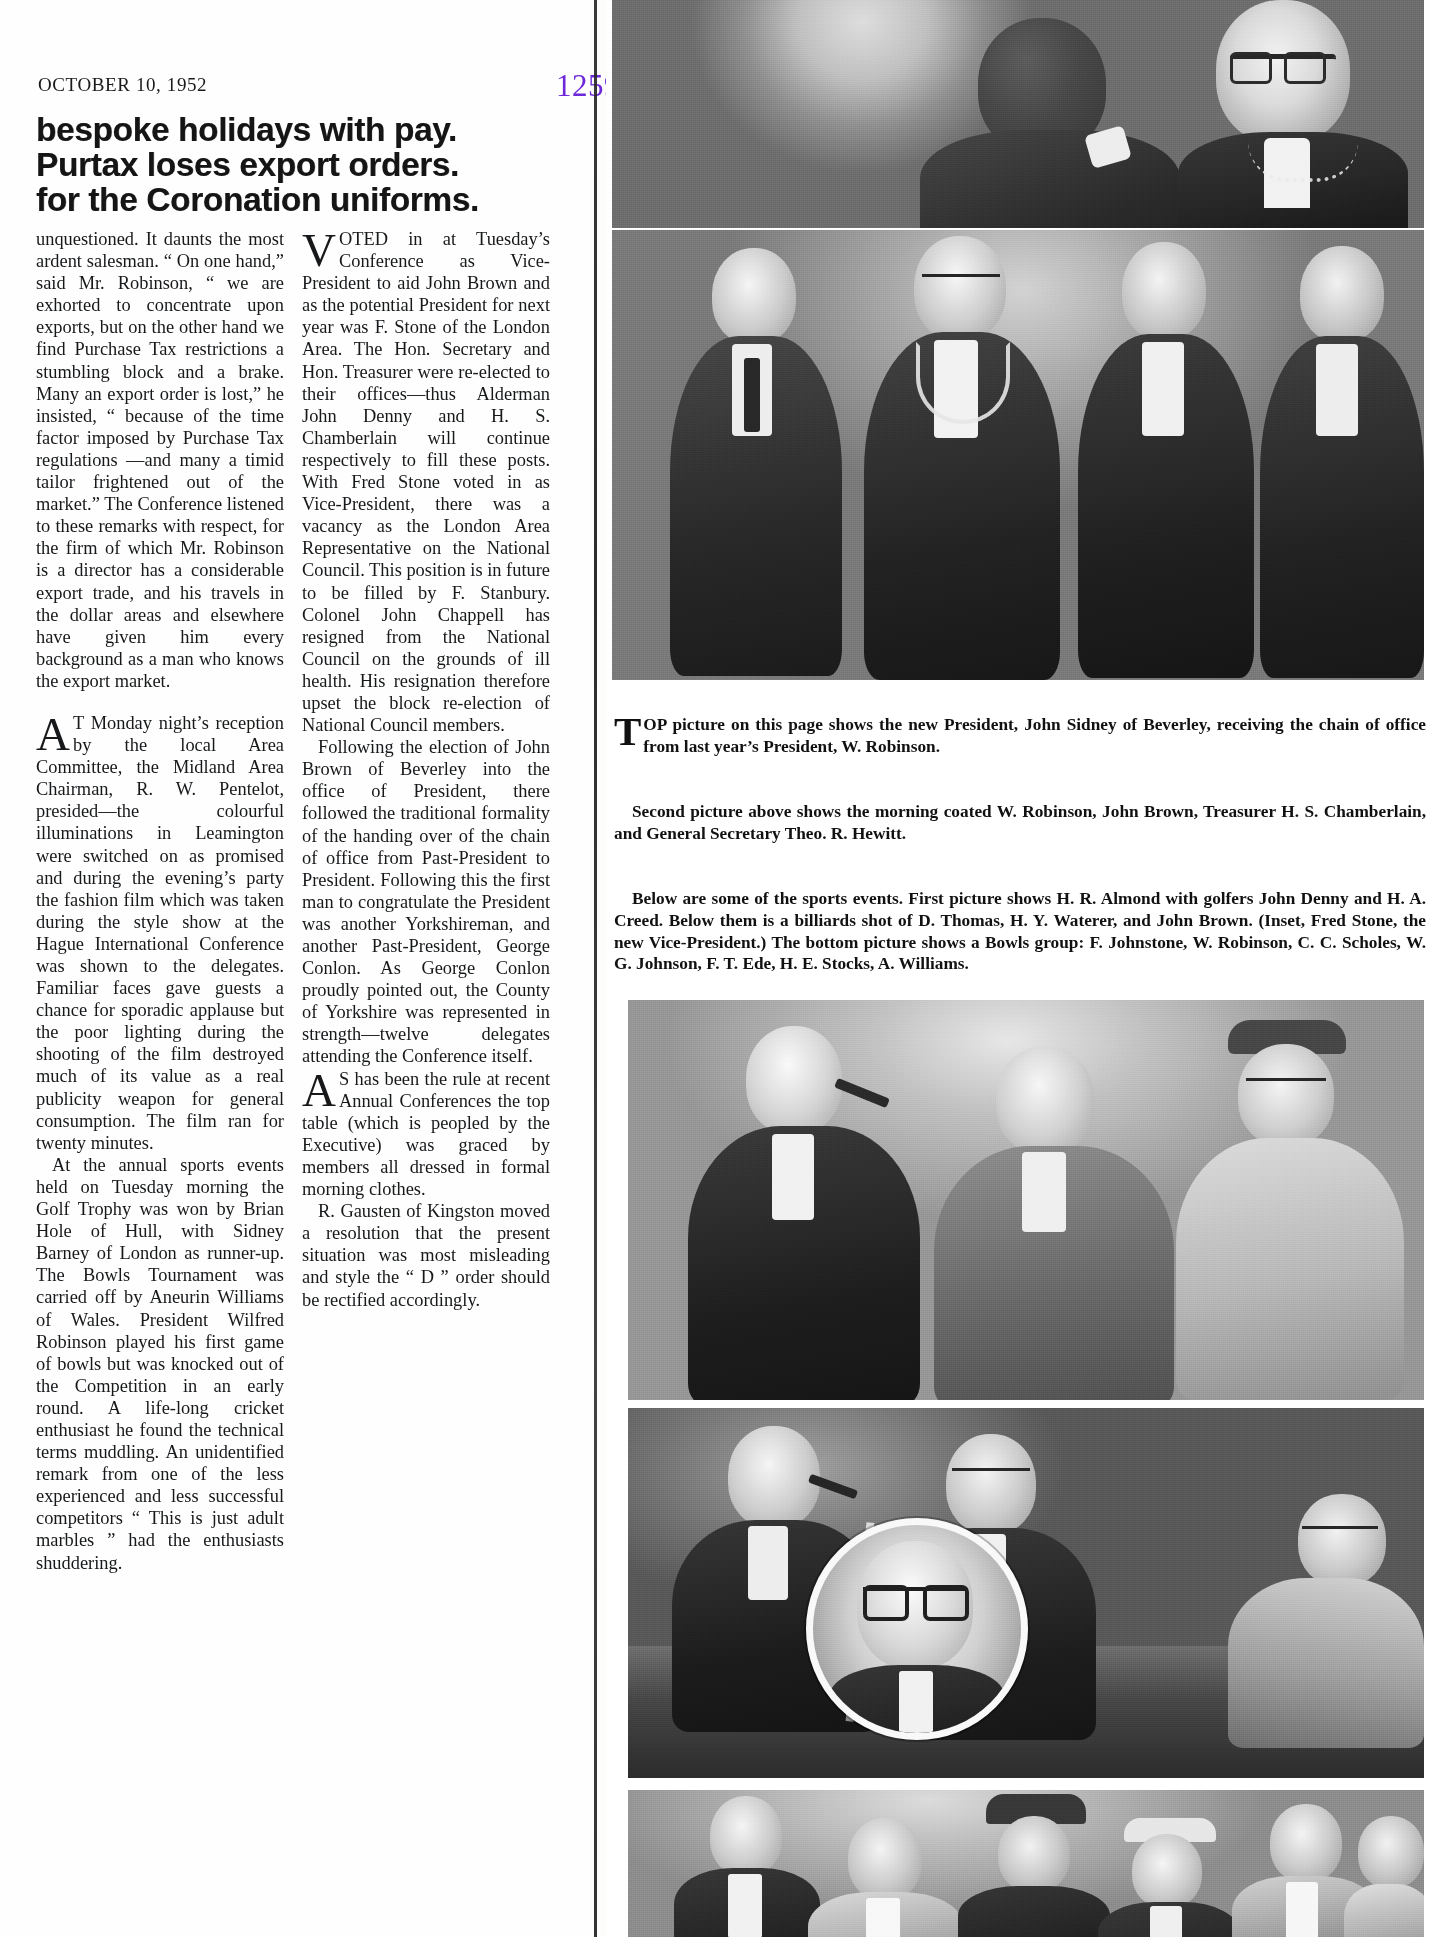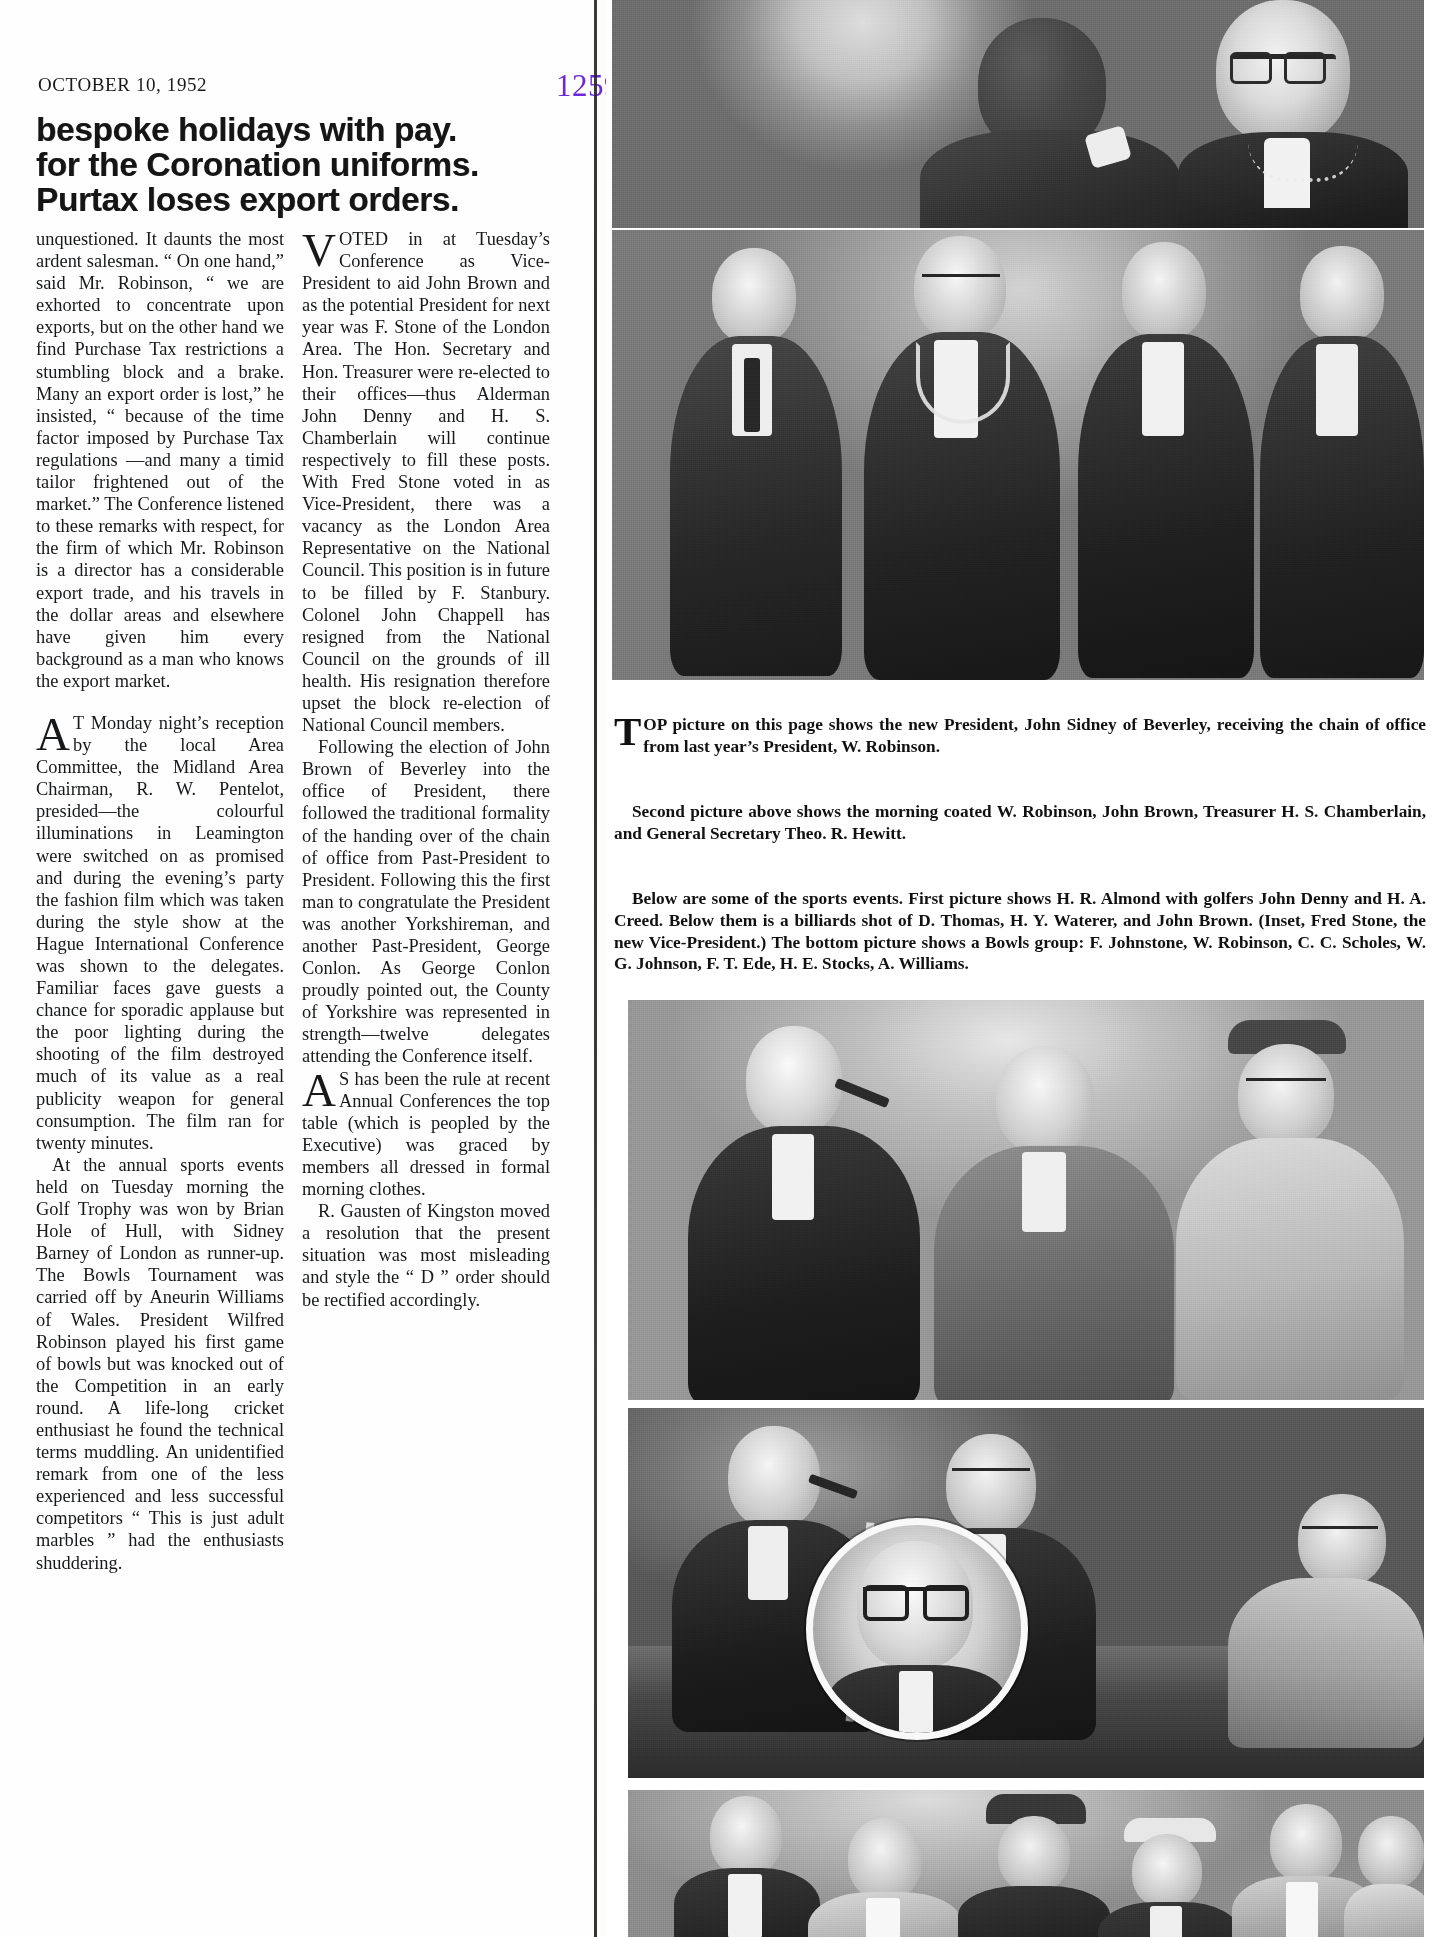--- a/index.html
+++ b/index.html
@@ -139,22 +139,22 @@
 
   <div class="left-half">
 
     <div class="masthead">
       <span class="issue-date">OCTOBER 10, 1952</span>
     </div>
     <div class="page-number">1259</div>
 
     <div class="headline">
       <div>bespoke holidays with pay.</div>
+      <div>Purtax loses export orders.</div>
       <div>for the Coronation uniforms.</div>
-      <div>Purtax loses export orders.</div>
     </div>
 
     <div class="cols">
 
       <div class="col c1">
         <p>unquestioned. It daunts the most ardent salesman. “ On one hand,” said Mr. Robinson, “ we are exhorted to concentrate upon exports, but on the other hand we find Purchase Tax restrictions a stumbling block and a brake. Many an export order is lost,” he insisted, “ because of the time factor imposed by Purchase Tax regulations —and many a timid tailor frightened out of the market.” The Conference listened to these remarks with respect, for the firm of which Mr. Robinson is a director has a considerable export trade, and his travels in the dollar areas and elsewhere have given him every background as a man who knows the export market.</p>
         <p class="gap"><span class="dropcap">A</span><span>T Monday night’s reception by the local Area Committee, the Midland Area Chairman, R. W. Pentelot, presided—the colourful illuminations in Leamington were switched on as promised and during the evening’s party the fashion film which was taken during the style show at the Hague International Conference was shown to the delegates. Familiar faces gave guests a chance for sporadic applause but the poor lighting during the shooting of the film destroyed much of its value as a real publicity weapon for general consumption. The film ran for twenty minutes.</span></p>
         <p class="ind">At the annual sports events held on Tuesday morning the Golf Trophy was won by Brian Hole of Hull, with Sidney Barney of London as runner-up. The Bowls Tournament was carried off by Aneurin Williams of Wales. President Wilfred Robinson played his first game of bowls but was knocked out of the Competition in an early round. A life-long cricket enthusiast he found the technical terms muddling. An unidentified remark from one of the less experienced and less successful competitors “ This is just adult marbles ” had the enthusiasts shuddering.</p>
       </div>
 

